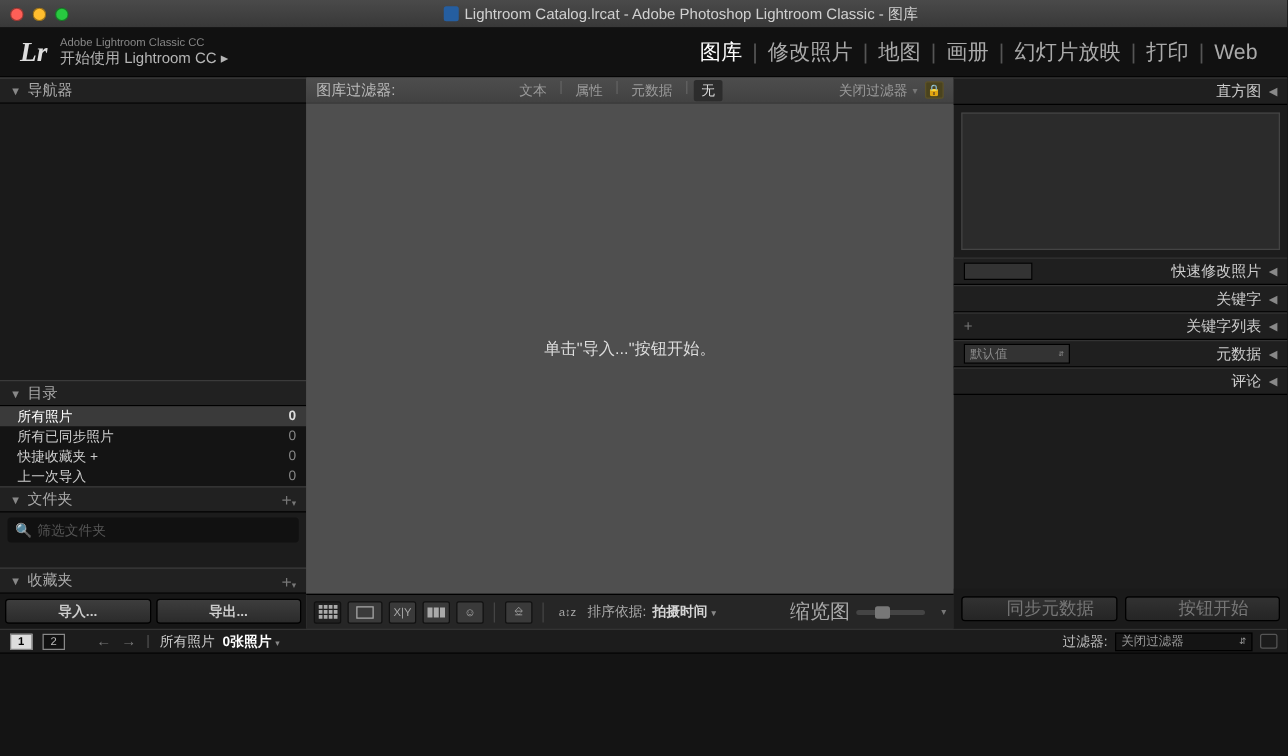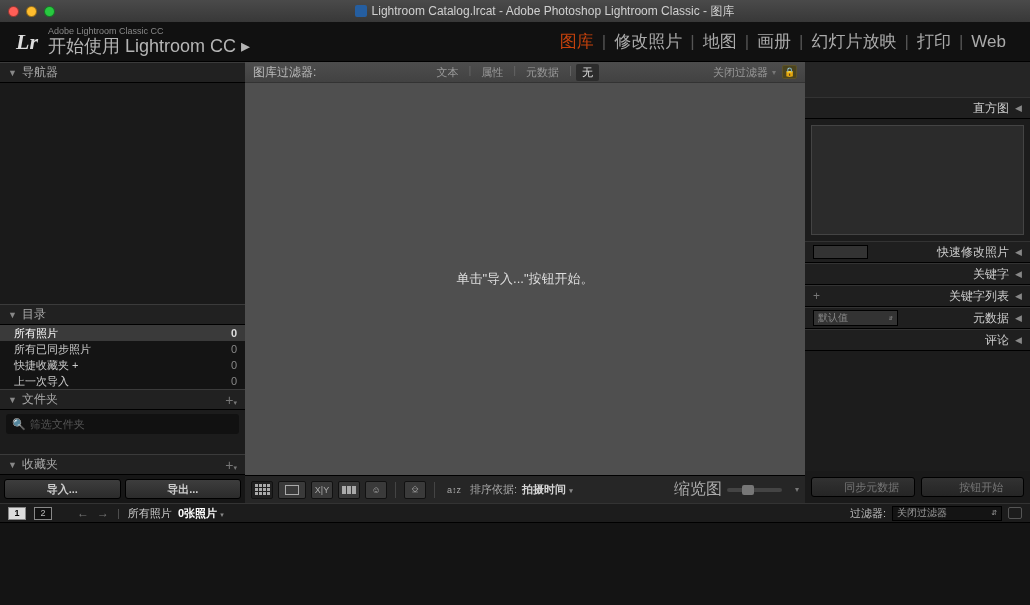--- a/index.html
+++ b/index.html
@@ -10,29 +10,29 @@
 .tr-btn { width:11px; height:11px; border-radius:50%; border:0.5px solid rgba(0,0,0,.4); }
 .tr-red{background:#ff5f57;} .tr-yel{background:#ffbd2e;} .tr-grn{background:#28c940;}
 .titlebar .title { flex:1; text-align:center; font-size:12px; color:#d0d0d0; }
 .ticon{width:12px;height:12px;background:#255ea0;display:inline-block;margin-right:5px;border-radius:2px;vertical-align:-2px;}
 
 .header { height:40px; background:#111; display:flex; align-items:center; padding:0 16px; border-bottom:1px solid #000; }
 .logo { display:flex; align-items:center; gap:10px;}
 .lr { font-family:serif; font-size:22px; font-style:italic; font-weight:bold; color:#ddd; }
 .logotxt { display:flex; flex-direction:column; line-height:1.1;}
 .headline { font-size:9px; color:#888;}
-.subline { font-size:18px; color:#b5b5b5;}
+.subline { font-size:12px; color:#b5b5b5;}
 .modules { margin-left:auto; display:flex; gap:0; align-items:center; font-size:17px; color:#aaa;}
 .modules span { padding:0 8px; cursor:pointer;}
-.modules span.active { color:#c2410c;text-align:right; }
+.modules span.active { color:#ffffff;text-align:right; }
 .modules .sep{ color:#555; padding:0;}
 
 .mid { flex:1; display:flex; background:#252525; min-height:0;}
 .panel { width:245px; background:#1c1c1c; display:flex; flex-direction:column; }
-.panel.right { width:225px;margin-top:35px; }
+.panel.right { width:267px; }
 .ph { height:21px; background:#212121; display:flex; align-items:center; padding:0 8px; color:#aaa; font-size:12px; border-top:1px solid #3b3b3b; border-bottom:1px solid #000;}
 .ph .tri { margin-right:5px; font-size:9px; color:#888;}
 .ph .plus { margin-left:auto; color:#777; font-size:14px;}
 .navprev { flex:1; background:#1a1a1a; }
 
 .catlist { background:#141414; }
 .catrow { height:16px; display:flex; align-items:center; padding:0 8px 0 14px; font-size:11px; color:#ccc;}
 .catrow.sel { background:#3a3a3a; color:#fff;}
 .catrow .cnt{ margin-left:auto; color:#888;}
 .catrow.sel .cnt{color:#ddd;font-weight:bold;}
@@ -67,21 +67,21 @@
 
 .hist{height:110px;margin:6px;background:#2b2b2b;border:1px solid #444;}
 .rph{height:22px;background:#1f1f1f;display:flex;align-items:center;padding:0 8px;color:#ccc;font-size:12px;border-top:1px solid #333;border-bottom:1px solid #000;justify-content:flex-end;gap:6px;}
 .rph .rlabel{color:#ccc;}
 .rph .tri{color:#888;font-size:9px;}
 .rph .plus{margin-right:auto;color:#777;}
 .rph .drop{min-width:85px;height:16px;background:#333;border:1px solid #000;display:flex;align-items:center;padding:0 4px;color:#888;font-size:10px;margin-right:auto;font-family:Liberation Mono, monospace;}
 .rph .rgbbox{width:55px;height:14px;background:#333;border:1px solid #000;margin-right:auto;}
 .spacer-r{flex:1;}
 .rbtns{display:flex;gap:6px;padding:6px;background:#1a1a1a;}
-.rbtn{flex:1;height:20px;background:linear-gradient(#323232,#252525);border:1px solid #000;border-radius:3px;color:#777;font-size:11px;display:flex;align-items:center;justify-content:center;padding-left:18px;}
+.rbtn{flex:1;height:20px;background:linear-gradient(#323232,#252525);border:1px solid #000;border-radius:3px;color:#777;font-size:14px;display:flex;align-items:center;justify-content:center;padding-left:18px;}
 
 .status{height:20px;background:#1c1c1c;display:flex;align-items:center;padding:0 8px;gap:8px;font-size:11px;color:#bbb;border-top:1px solid #333;border-bottom:1px solid #000;}
 .monitor{width:18px;height:13px;border:1px solid #888;display:flex;align-items:center;justify-content:center;font-size:9px;background:#111;}
 .monitor.active{background:#ddd;color:#000;font-weight:bold;}
 .viewbtn{display:flex;gap:1px;}
 .arrow{color:#777;font-size:12px;}
 .source{color:#ccc;}
 .hil{color:#fff;font-weight:bold;}
 .status .r{margin-left:auto;display:flex;align-items:center;gap:6px;}
 .fsel{min-width:110px;height:15px;background:#141414;border:1px solid #000;padding:0 4px;display:flex;align-items:center;font-size:10px;color:#999;}

